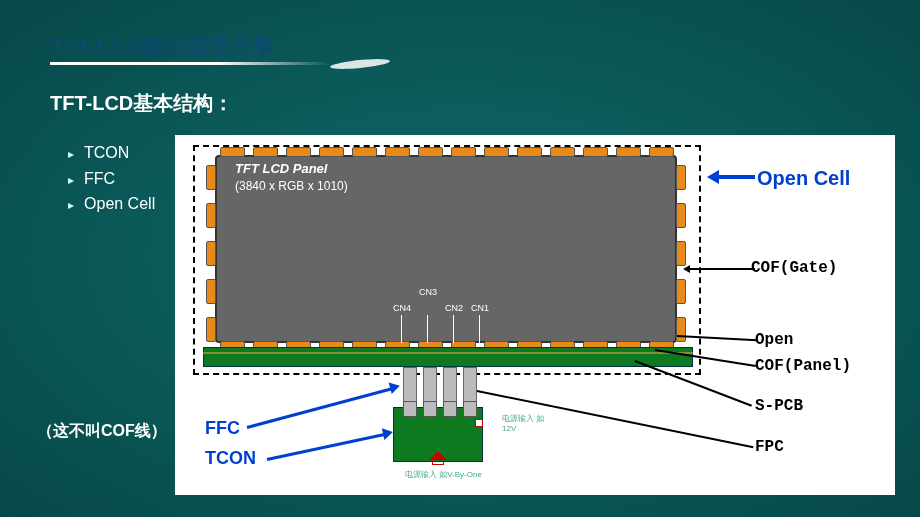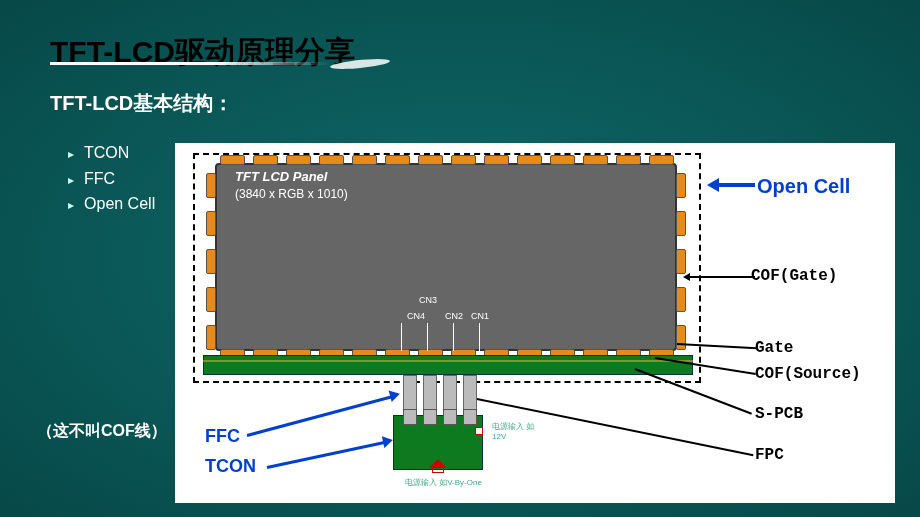--- a/index.html
+++ b/index.html
@@ -1,26 +1,26 @@
 <!DOCTYPE html>
 <html><head>
 <meta charset="utf-8">
 <style>
   * { margin:0; padding:0; box-sizing:border-box; }
   body { width:920px; height:517px; background:#0a5c5c; background:radial-gradient(ellipse at 50% 50%,#0f6b6b 0%,#074848 100%); font-family:Arial,"Microsoft YaHei",sans-serif; position:relative; overflow:hidden; }
-  .title { position:absolute; left:50px; top:32px; color:#000000; font-size:30px; font-weight:bold; }
+  .title { position:absolute; left:50px; top:32px; color:#0c4a6e; font-size:22px; font-weight:bold; }
   .title-underline { position:absolute; left:50px; top:62px; width:280px; height:3px; background:linear-gradient(to right,#fff 60%,rgba(255,255,255,0)); }
   .tail { position:absolute; left:330px; top:60px; width:60px; height:8px; background:#fff; border-radius:50%; transform:rotate(-5deg) skewX(-30deg); opacity:.85; }
   .subtitle { position:absolute; left:50px; top:90px; color:#fff; font-size:20px; font-weight:bold; }
   .bullets { position:absolute; left:68px; top:140px; color:#fff; font-size:16px; line-height:1.6; }
   .bullets li { list-style:none; }
   .bullets li::before { content:"\25B8"; margin-right:10px; font-size:12px; color:#cfe; }
   .note { position:absolute; left:37px; top:421px; color:#fff; font-size:16px; font-weight:bold; }
   
-  .diagram { position:absolute; left:175px; top:135px; width:720px; height:360px; background:#fff;margin-top:8px; }
+  .diagram { position:absolute; left:175px; top:135px; width:720px; height:360px; background:#fff; }
   .dashed-box { position:absolute; left:18px; top:10px; width:508px; height:230px; border:2px dashed #000; }
   .panel { position:absolute; left:40px; top:20px; width:462px; height:188px; background:#666; border:2px solid #333; border-radius:4px; }
   .panel-title { position:absolute; left:60px; top:26px; color:#fff; font-size:13px; font-style:italic; font-weight:bold; }
   .panel-res { position:absolute; left:60px; top:44px; color:#fff; font-size:12px; }
   .tab { position:absolute; background:#e88a1a; border:1px solid #555; border-radius:2px; }
   .tab.src { width:25px; height:10px; }
   .tab.gate { width:10px; height:25px; }
   
   .spcb { position:absolute; left:28px; top:212px; width:490px; height:20px; background:#0d7a1f; border:1px solid #034; }
   .spcb-trace { position:absolute; left:28px; top:217px; width:490px; height:2px; background:#cfa04a; opacity:.6; }
@@ -95,21 +95,21 @@
   <div class="tab gate" style="left:31px;top:182px;"></div>
   <div class="tab gate" style="left:501px;top:30px;"></div>
   <div class="tab gate" style="left:501px;top:68px;"></div>
   <div class="tab gate" style="left:501px;top:106px;"></div>
   <div class="tab gate" style="left:501px;top:144px;"></div>
   <div class="tab gate" style="left:501px;top:182px;"></div>
 
   <div class="spcb"></div>
   <div class="spcb-trace"></div>
 
-  <div class="cn" style="left:232px;top:168px;">CN4</div>
+  <div class="cn" style="left:218px;top:168px;">CN4</div>
   <div class="cn" style="left:244px;top:152px;">CN3</div>
   <div class="cn" style="left:270px;top:168px;">CN2</div>
   <div class="cn" style="left:296px;top:168px;">CN1</div>
   <div style="position:absolute;left:226px;top:180px;width:1px;height:28px;background:#fff;"></div>
   <div style="position:absolute;left:252px;top:180px;width:1px;height:28px;background:#fff;"></div>
   <div style="position:absolute;left:278px;top:180px;width:1px;height:28px;background:#fff;"></div>
   <div style="position:absolute;left:304px;top:180px;width:1px;height:28px;background:#fff;"></div>
 
   <div class="fpc" style="left:228px;top:232px;"></div>
   <div class="fpc" style="left:248px;top:232px;"></div>
@@ -118,35 +118,35 @@
 
   <div class="tcon-brd"></div>
   <div class="conn" style="left:228px;top:266px;"></div>
   <div class="conn" style="left:248px;top:266px;"></div>
   <div class="conn" style="left:268px;top:266px;"></div>
   <div class="conn" style="left:288px;top:266px;"></div>
   <div class="pwr"></div>
   <div class="sig-arrow"></div>
   <div style="position:absolute;left:257px;top:324px;width:12px;height:6px;border:1.2px solid #c00;"></div>
 
-  <div class="small-txt" style="left:317px;top:278px;width:50px;">电源输入 如12V</div>
+  <div class="small-txt" style="left:327px;top:278px;width:50px;">电源输入 如12V</div>
   <div class="small-txt" style="left:230px;top:334px;width:120px;">电源输入 如V-By-One</div>
 
   <div class="lbl blue" style="left:582px;top:32px;font-size:20px;">Open Cell</div>
   <div class="blue-arrow" style="left:540px;top:40px;width:40px;height:4px;background:#0040d0;"></div>
   <div class="blue-arrow" style="left:532px;top:35px;width:0;height:0;border-top:7px solid transparent;border-bottom:7px solid transparent;border-right:12px solid #0040d0;"></div>
 
   <div class="lbl" style="left:576px;top:124px;">COF(Gate)</div>
   <div class="arrow-line" style="left:514px;top:133px;width:66px;"></div>
   <div style="position:absolute;left:508px;top:130px;width:0;height:0;border-top:4px solid transparent;border-bottom:4px solid transparent;border-right:7px solid #000;"></div>
 
-  <div class="lbl" style="left:580px;top:196px;">Gate</div>
+  <div class="lbl" style="left:580px;top:196px;">Open</div>
   <div class="arrow-line" style="left:502px;top:200px;width:80px;transform:rotate(3deg);"></div>
 
-  <div class="lbl" style="left:580px;top:222px;">COF(Source)</div>
+  <div class="lbl" style="left:580px;top:222px;">COF(Panel)</div>
   <div class="arrow-line" style="left:480px;top:214px;width:102px;transform:rotate(9deg);"></div>
 
   <div class="lbl" style="left:580px;top:262px;">S-PCB</div>
   <div class="arrow-line" style="left:460px;top:225px;width:125px;transform:rotate(21deg);"></div>
 
   <div class="lbl" style="left:580px;top:303px;">FPC</div>
   <div class="arrow-line" style="left:302px;top:255px;width:282px;transform:rotate(11.5deg);"></div>
 
   <div class="lbl blue" style="left:30px;top:283px;font-size:18px;">FFC</div>
   <div class="blue-arrow" style="left:72px;top:291px;width:150px;height:3px;background:#0040d0;transform-origin:left center;transform:rotate(-15deg);"></div>

